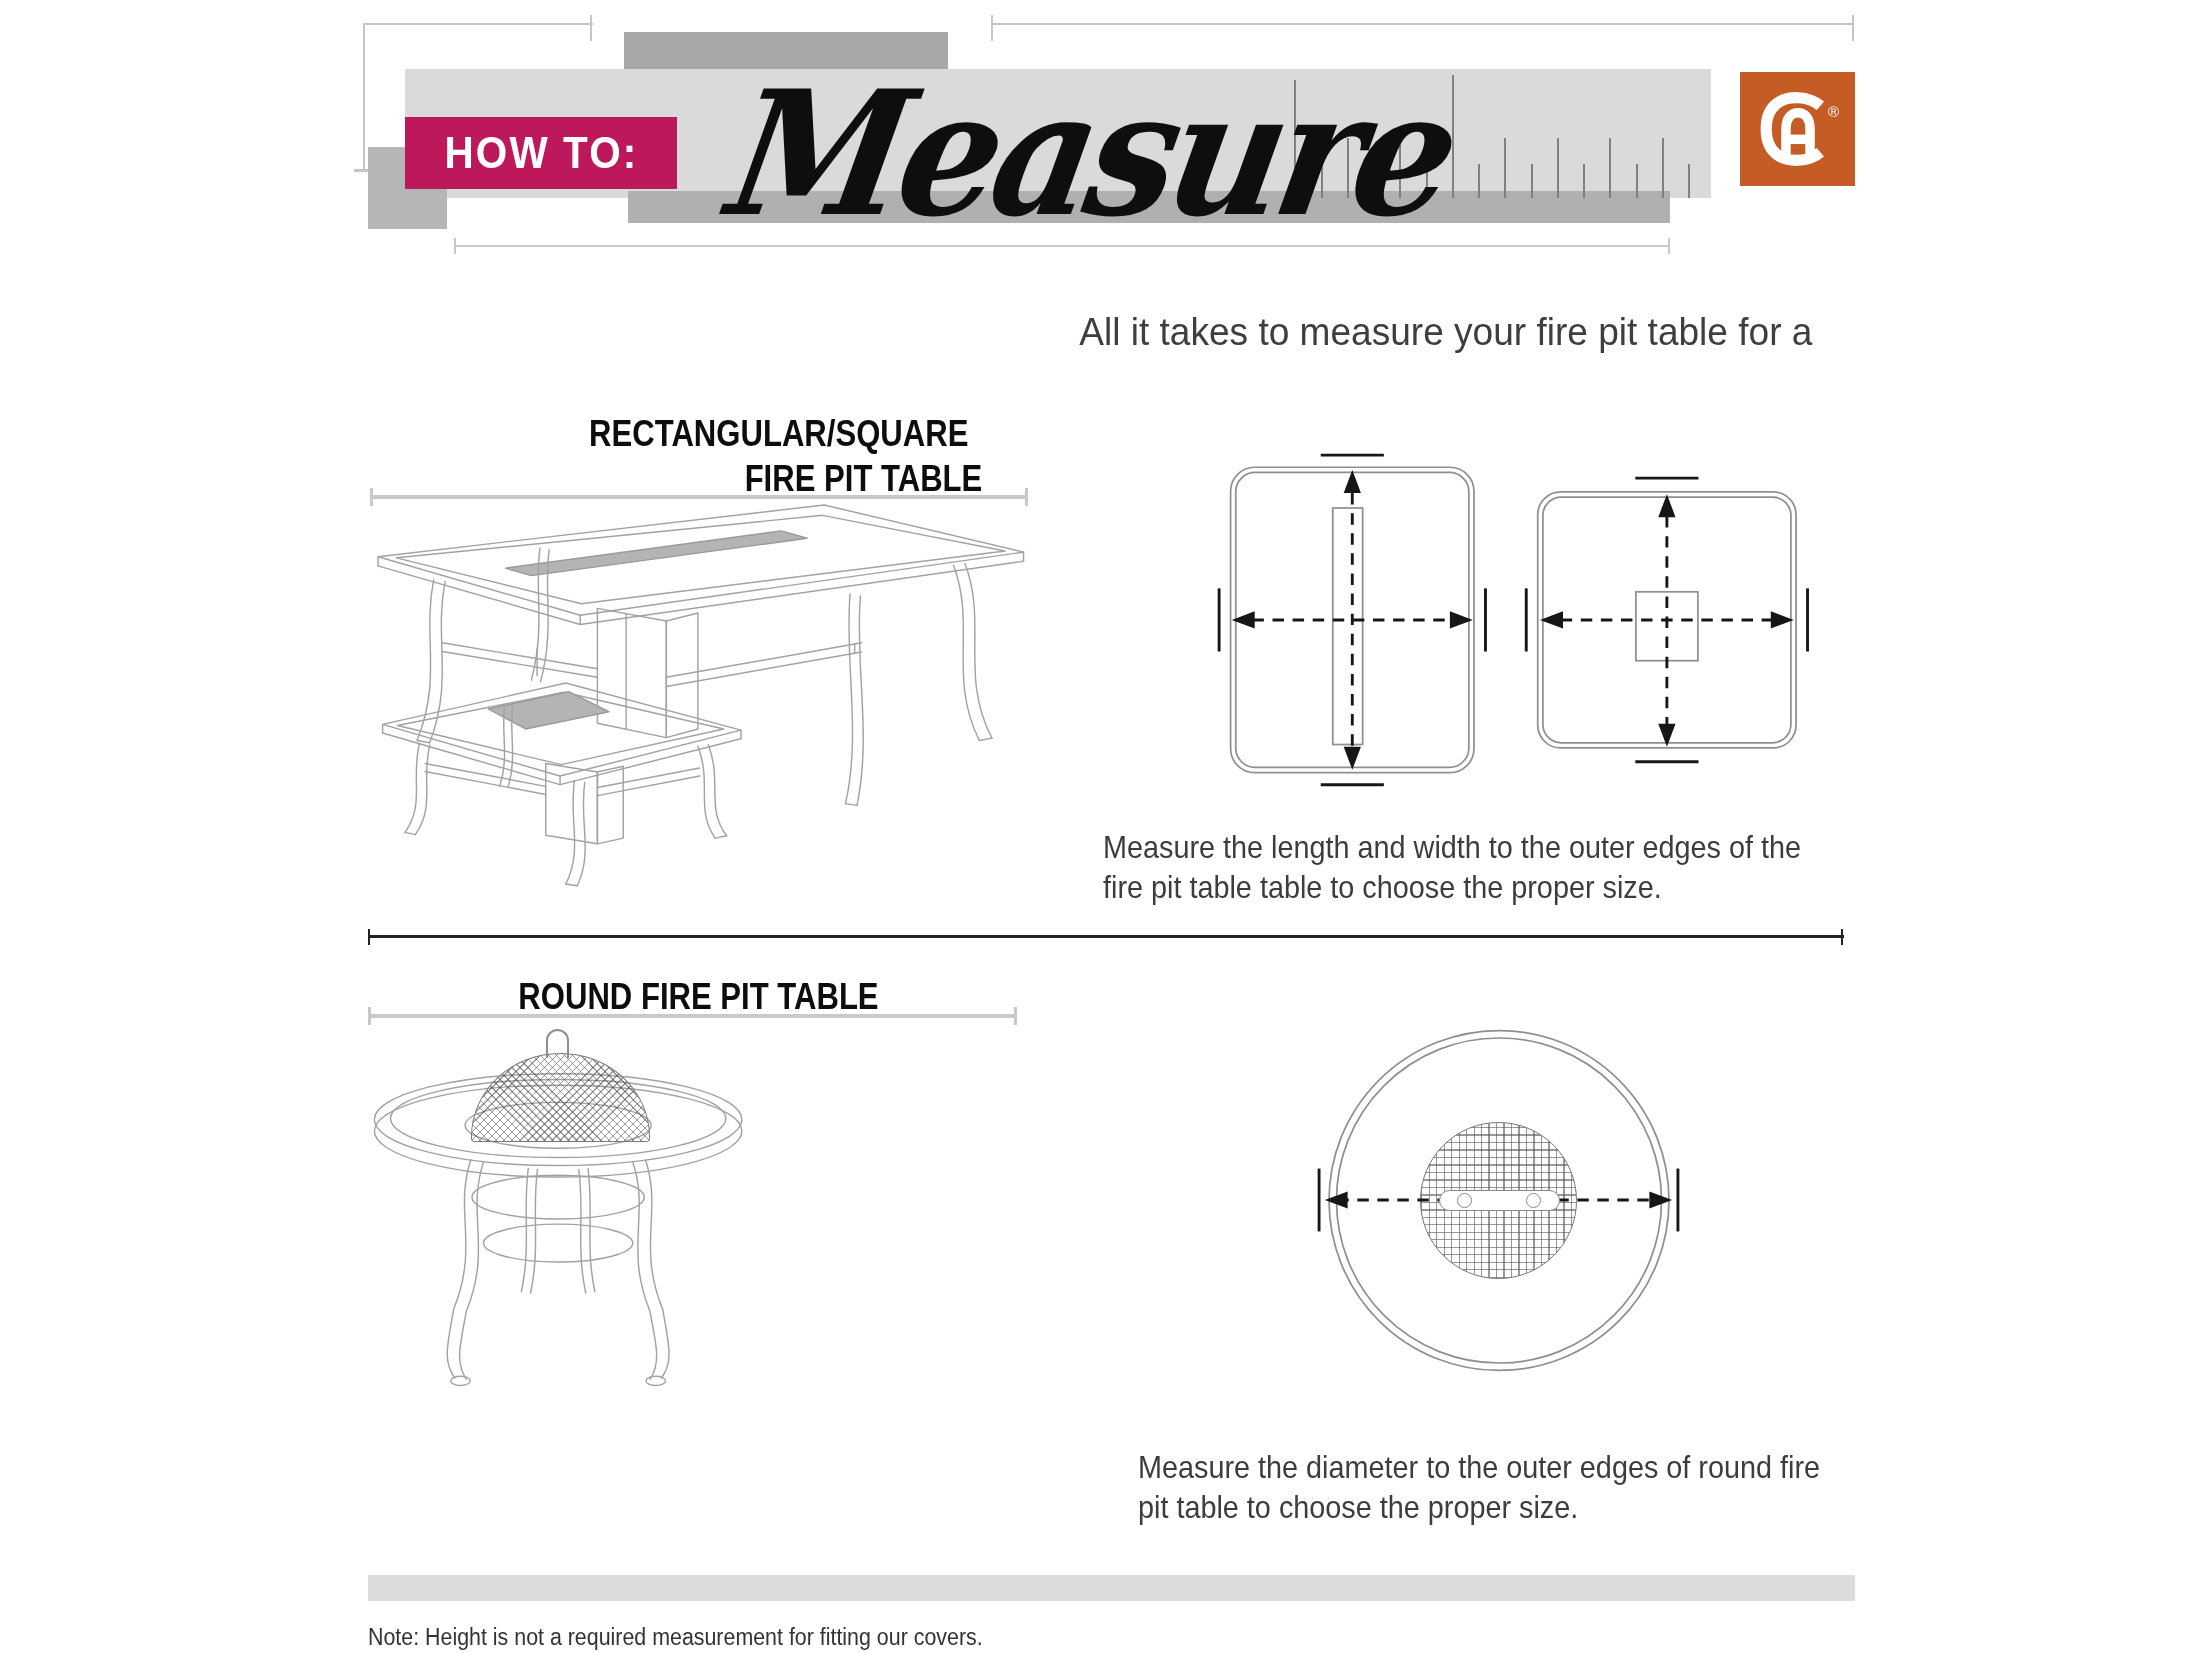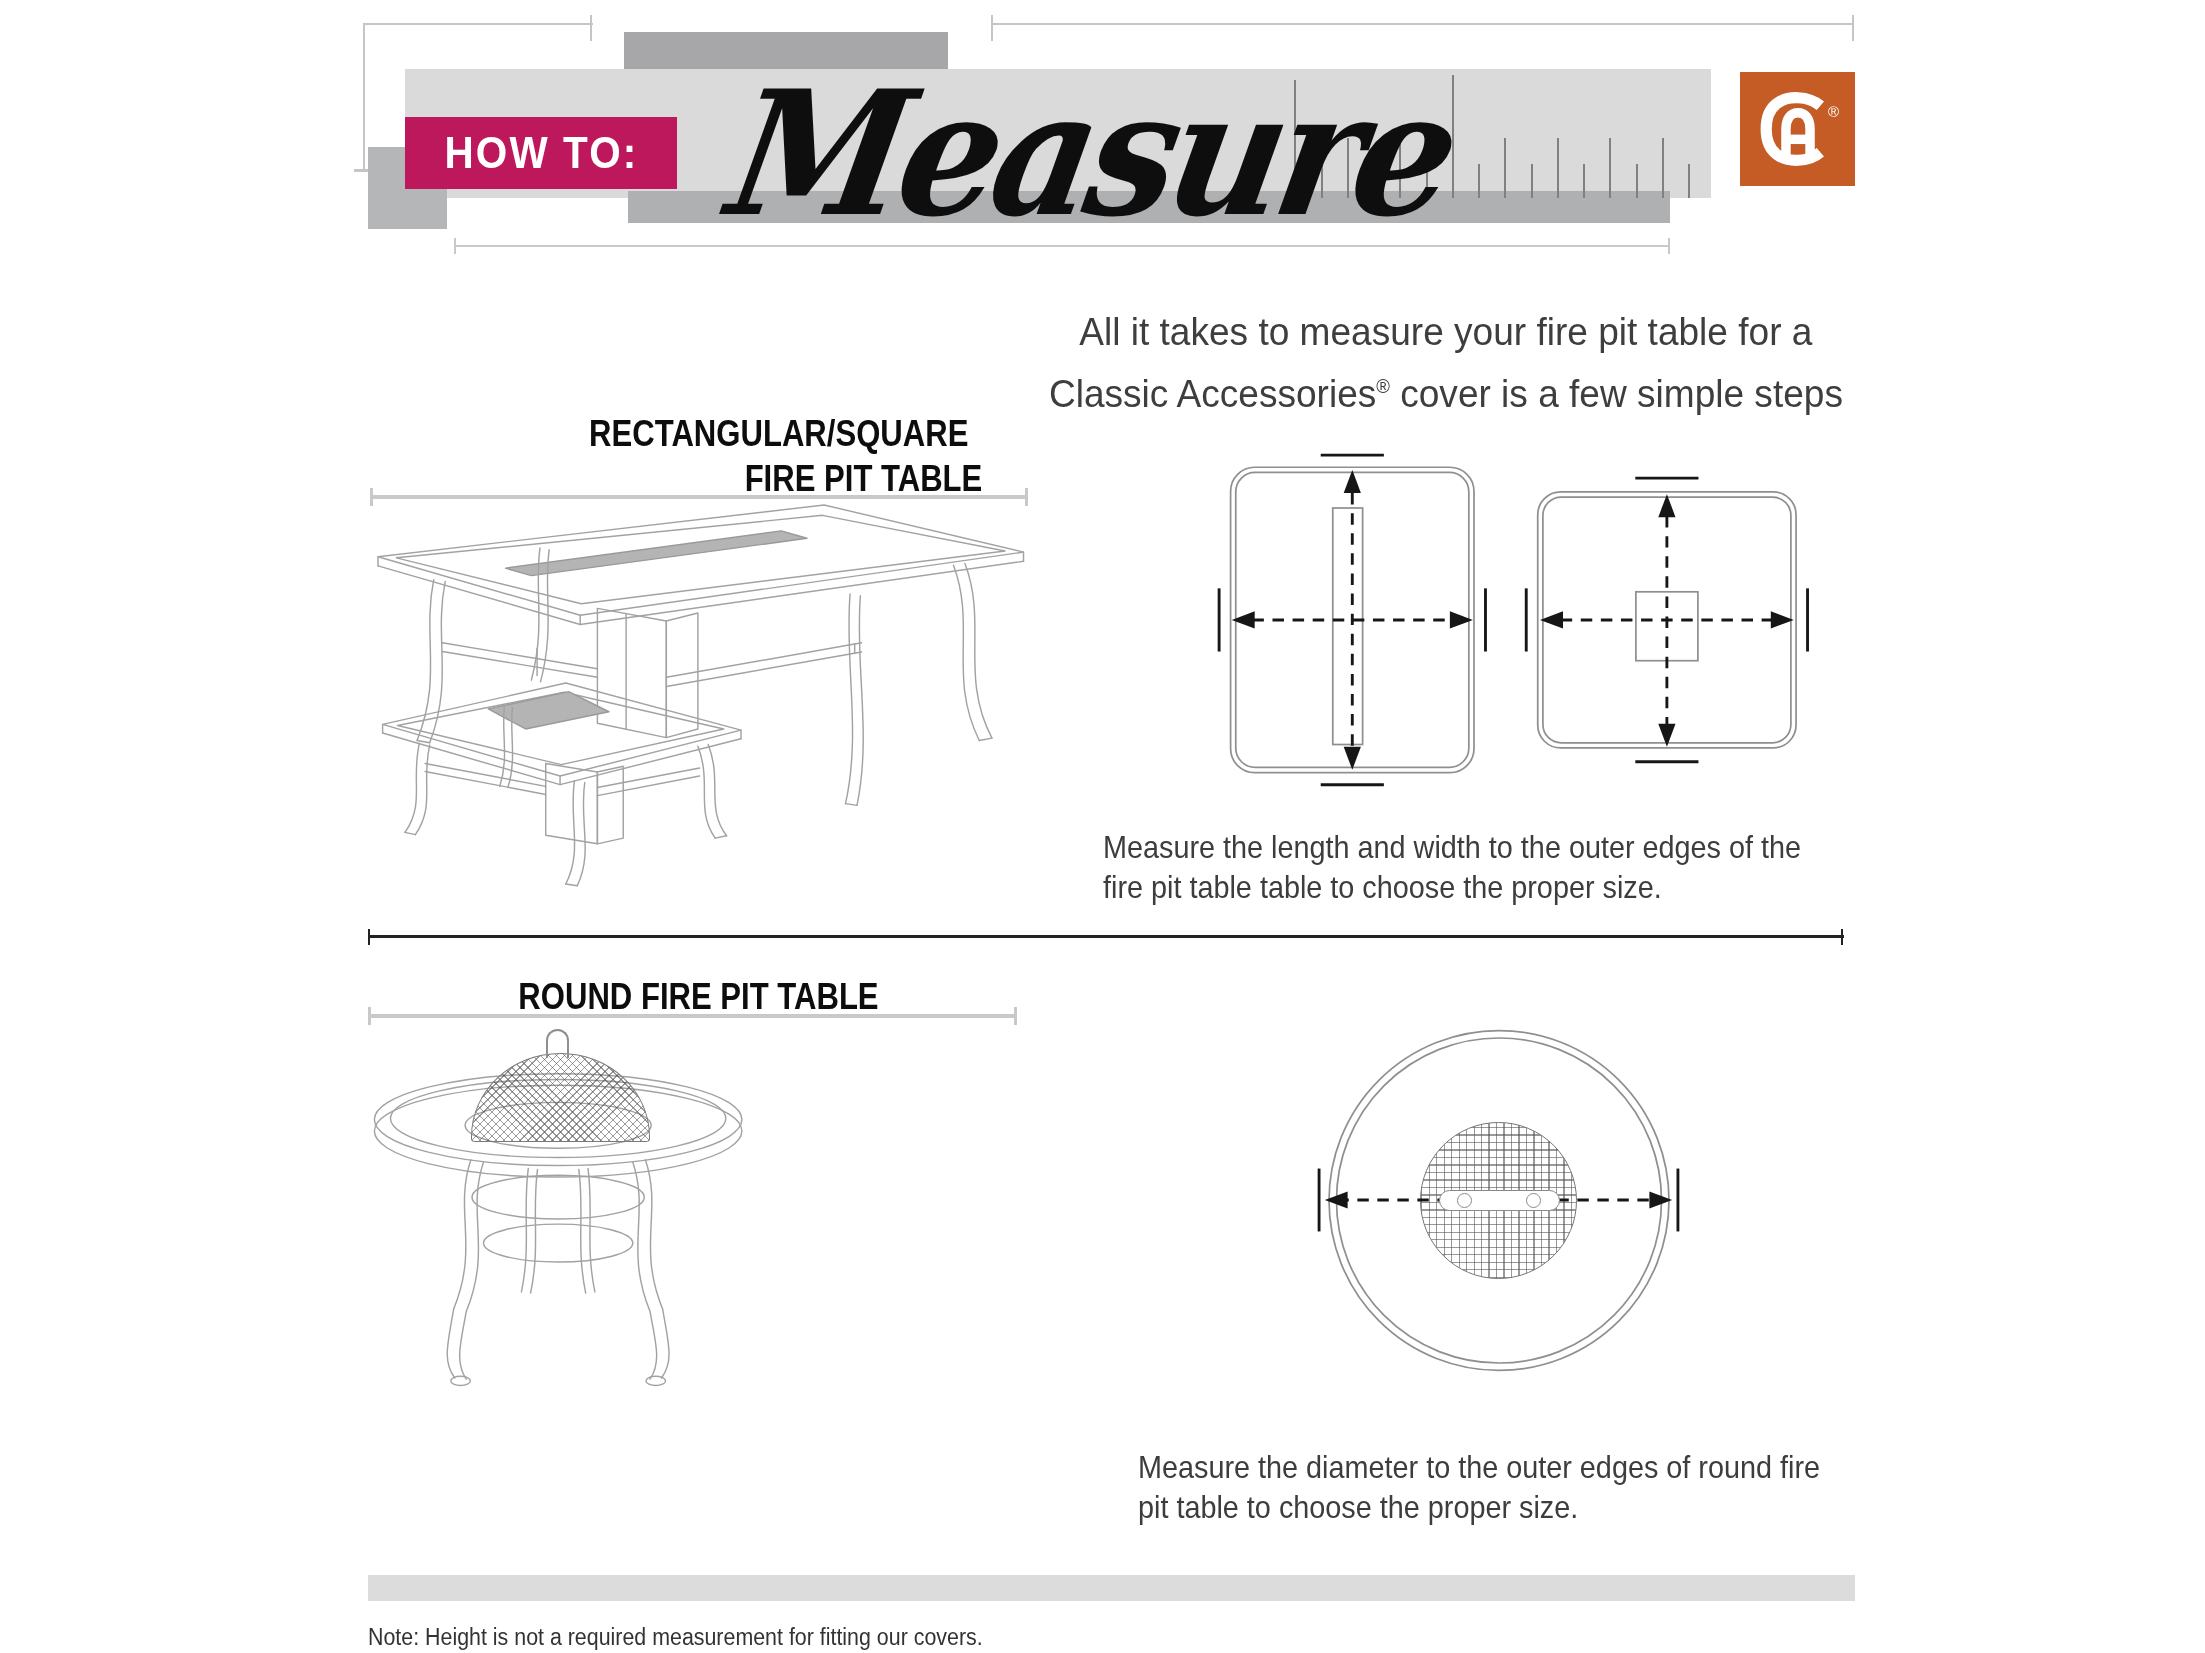--- a/index.html
+++ b/index.html
@@ -124,21 +124,20 @@
       <path d="M 76,23 C 62,11 38,11 26,20 C 16,27 13,37 13,50 C 13,63 16,73 26,80 C 38,89 62,89 76,77" fill="none" stroke="#ffffff" stroke-width="13"></path>
       <path d="M 36,81 L 36,50 C 36,37 42,31 50,31 C 58,31 64,37 64,50 L 64,81" fill="none" stroke="#ffffff" stroke-width="11"></path>
       <path d="M 34,62 L 66,62" fill="none" stroke="#ffffff" stroke-width="11"></path>
     </svg>
     <span class="logo-reg">®</span>
   </div>
 </div>
 
 <div class="abs subtitle">
   <div><span class="squeeze">All it takes to measure your fire pit table for a</span></div>
-  <div><span class="squeeze"><span>Classic Accessories</span><sup>®</sup><span> cover is a few simple steps</span></span></div>
 </div>
 
 <div class="abs sec-heading" style="left:391px;top:411px;text-align:right;">
   <div><span class="squeeze">RECTANGULAR/SQUARE</span></div>
   <div><span class="squeeze">FIRE PIT TABLE</span></div>
 </div>
 
 <div class="abs measure-line" style="left:370px;top:495px;width:658px;"></div>
 <div class="abs measure-tick" style="left:370px;top:488px;"></div>
 <div class="abs measure-tick" style="left:1025px;top:488px;"></div>

